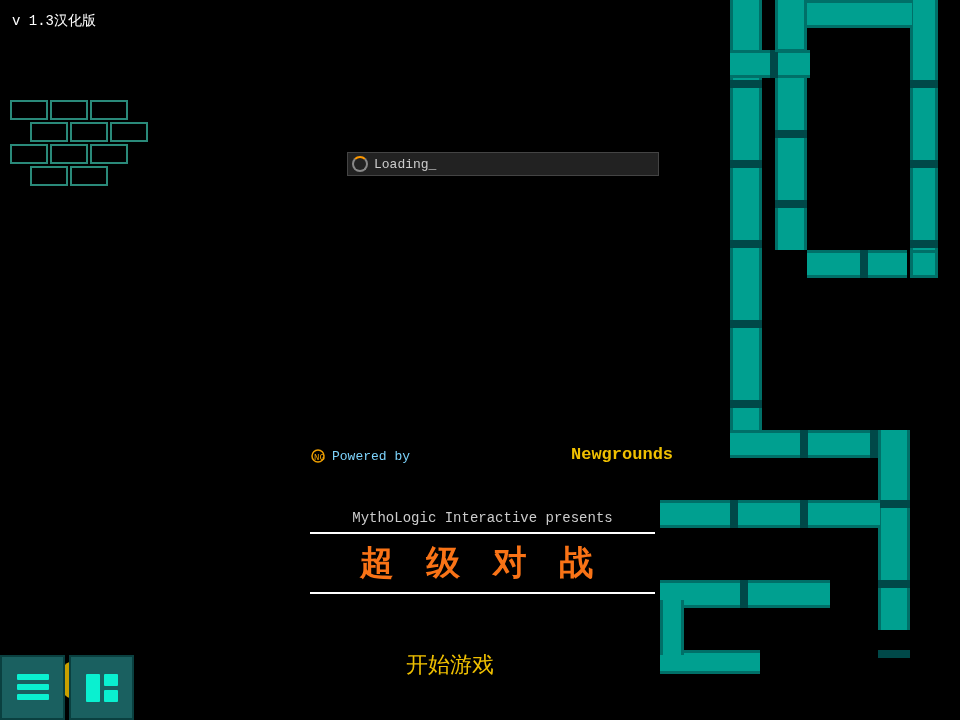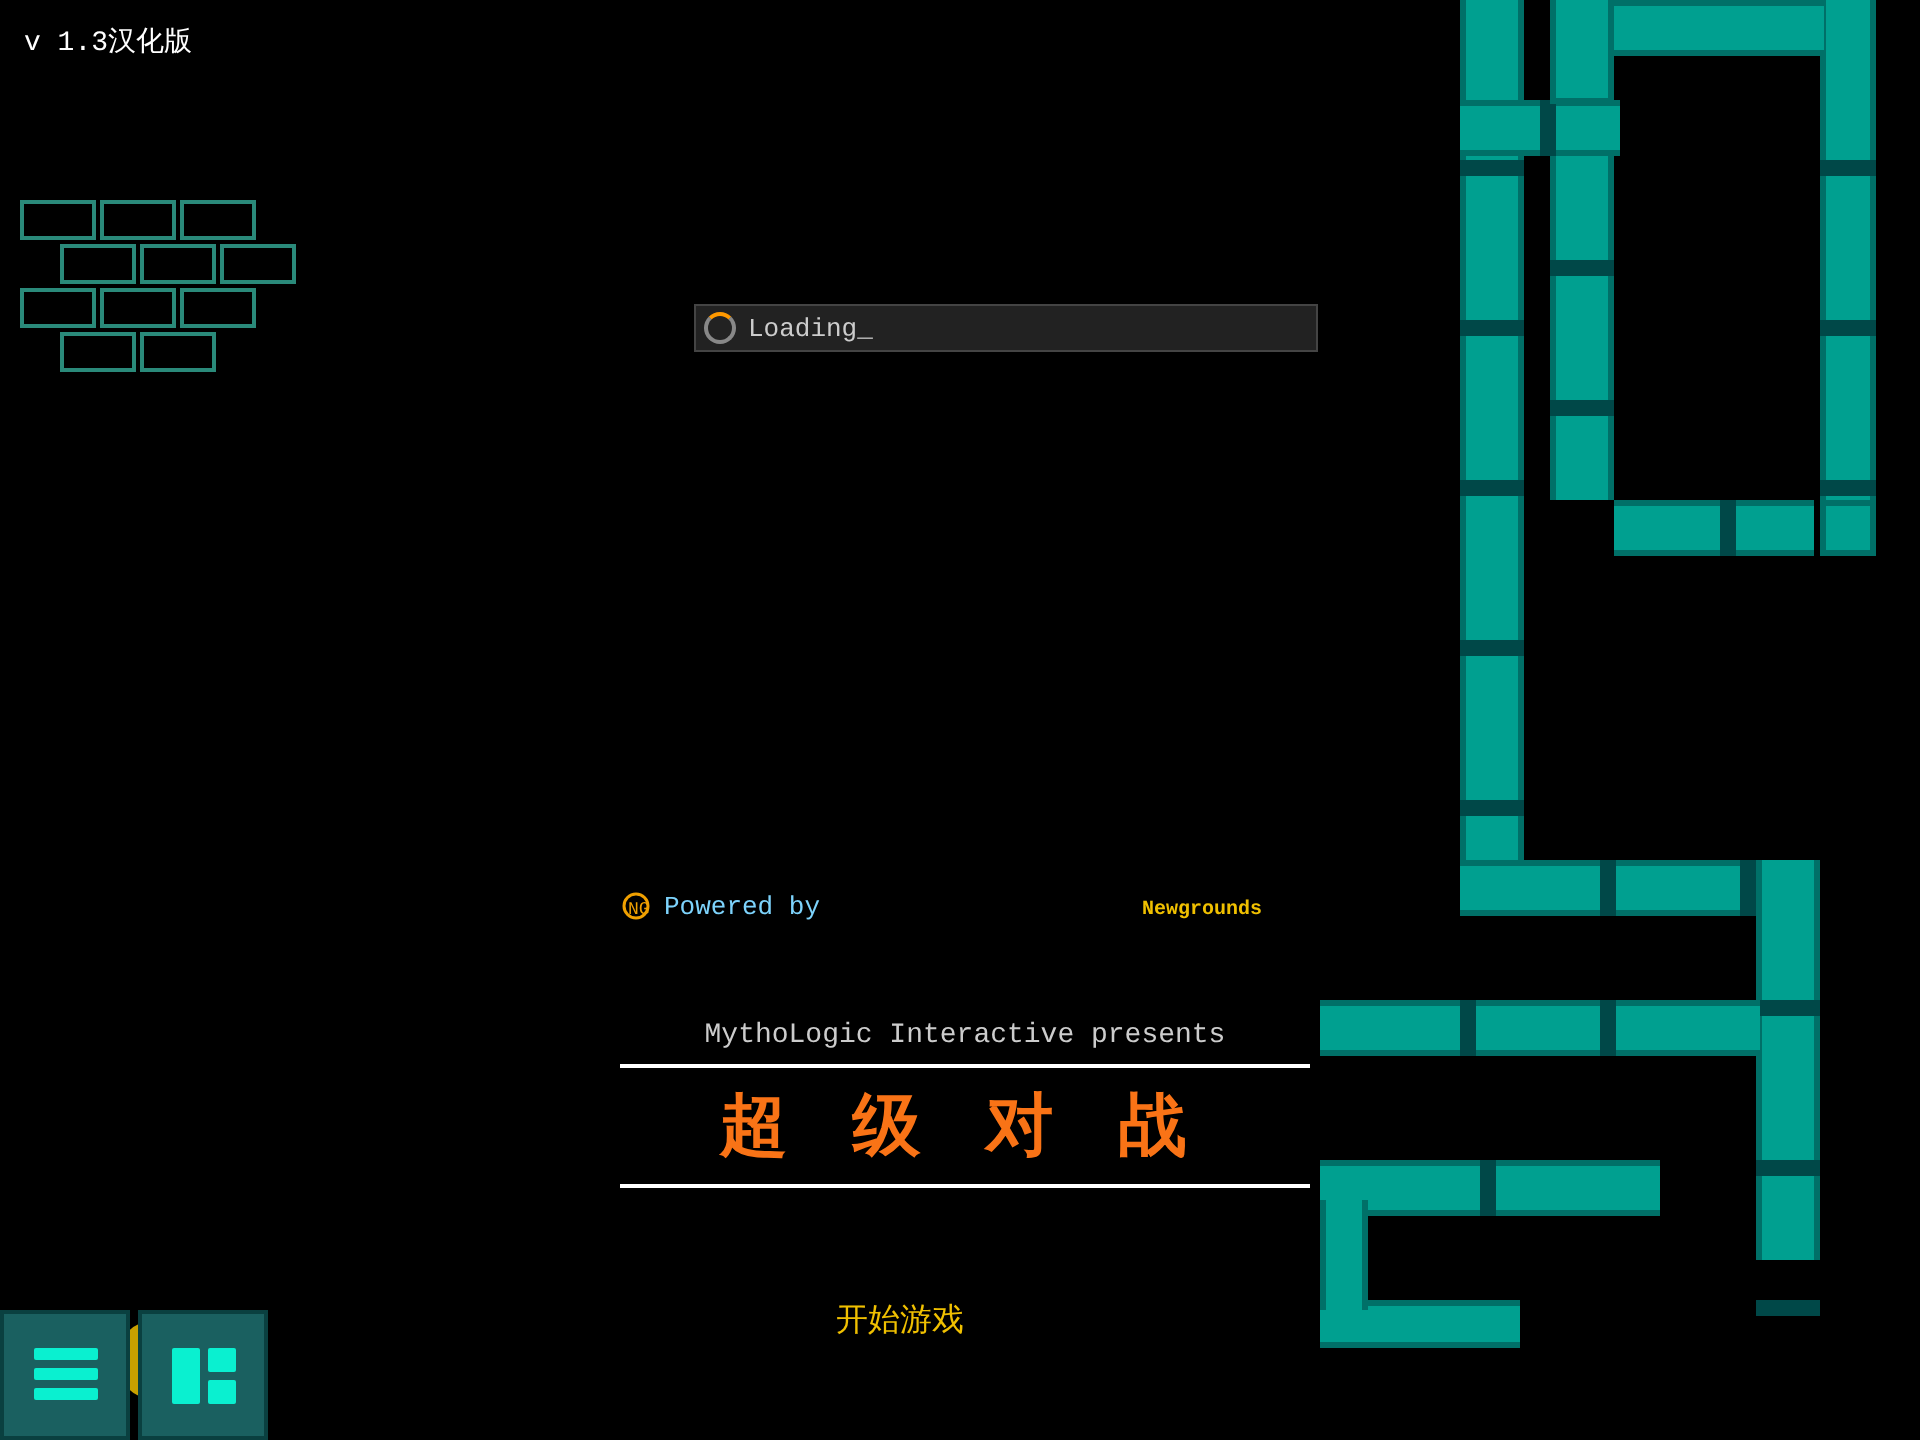--- a/index.html
+++ b/index.html
@@ -104,21 +104,21 @@
       flex-shrink: 0;
     }
 
     #powered-text {
       color: #7dd3fc;
       font-size: 13px;
     }
 
     #newgrounds-link {
       color: #f0c000;
-      font-size: 10px;
+      font-size: 17px;
       margin-left: 155px;
       font-weight: bold;
     }
 
     
     #title-area {
       position: absolute;
       top: 510px;
       left: 310px;
       width: 345px;
@@ -146,21 +146,21 @@
       font-family: 'SimSun', 'STSong', serif;
     }
 
     
     #start-button {
       position: absolute;
       top: 650px;
       left: 450px;
       transform: translateX(-50%);
       color: #f0c000;
-      font-size: 16px;
+      font-size: 22px;
       cursor: pointer;
       font-family: 'SimSun', serif;
     }
 
     
     #bottom-icons {
       position: absolute;
       bottom: 20px;
       left: 8px;
       display: flex;

